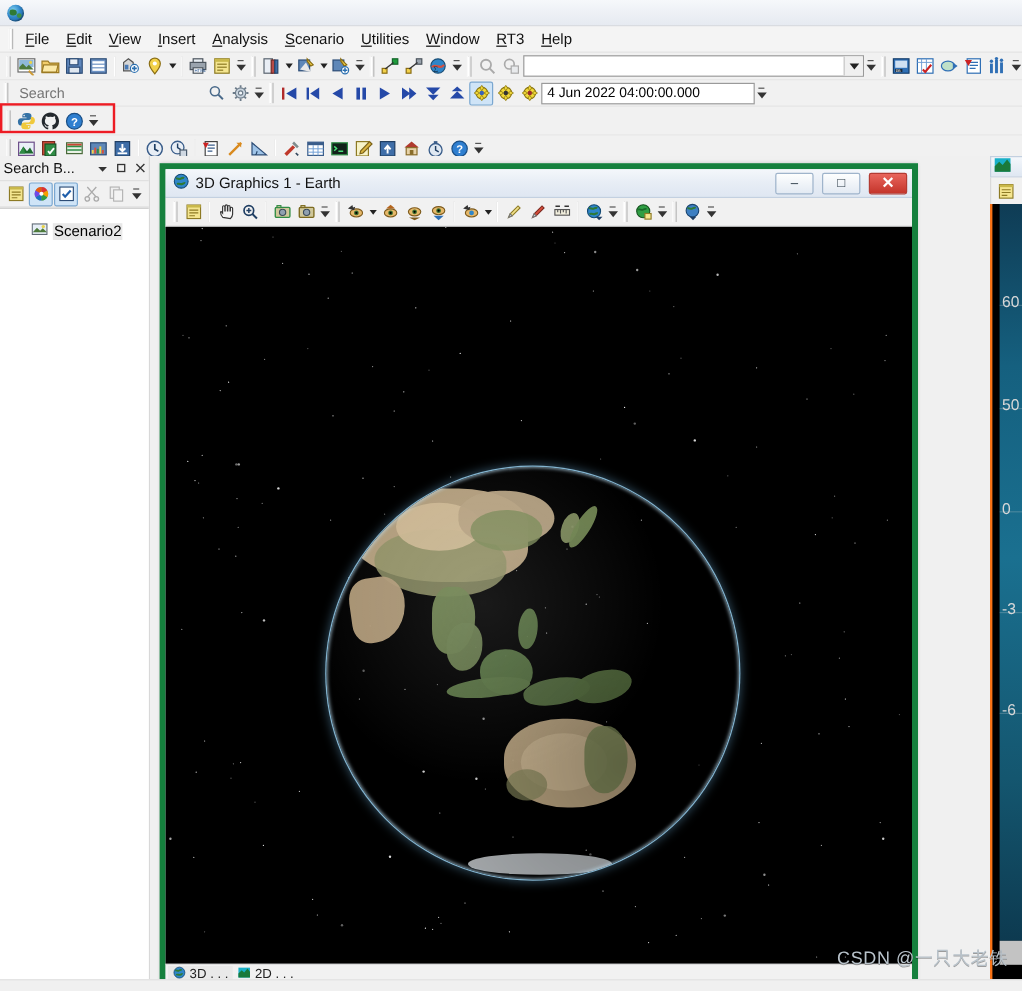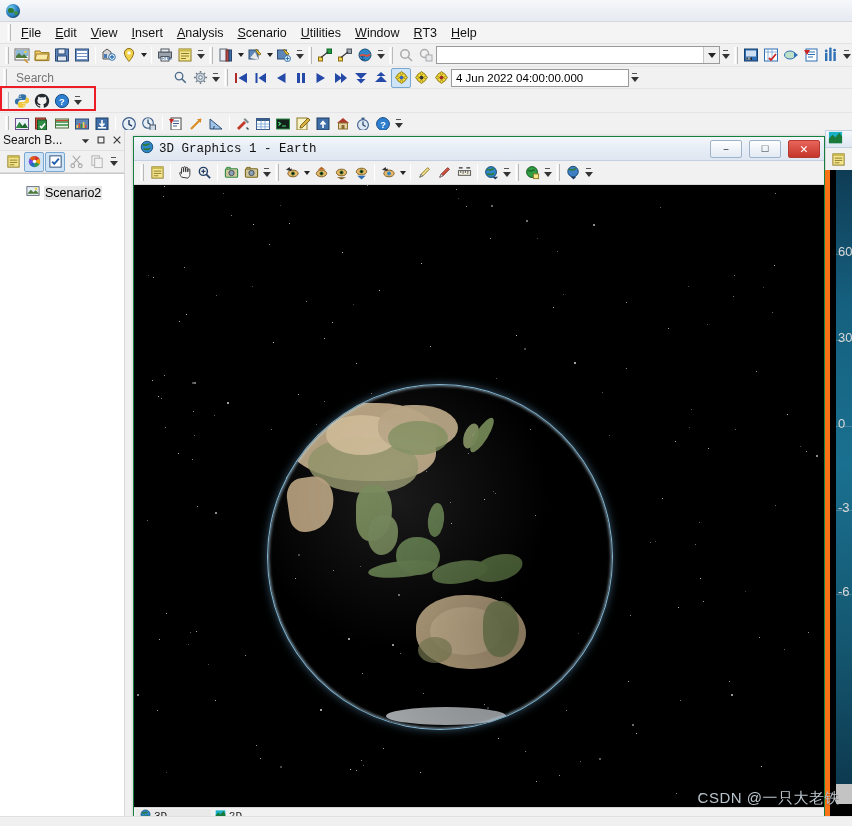--- a/index.html
+++ b/index.html
@@ -131,26 +131,25 @@
     height:23px; display:flex;align-items:center; gap:1px;
     background:#f1f1f1; border-top:1px solid #e0e0e0;border-bottom:1px solid #dcdcdc;
     padding-left:3px;
   }
   #ob-body{ flex:1 1 auto; background:#fff; border-top:1px solid #c8c8c8; padding-top:10px;}
   .tree-item{ display:flex;align-items:center;gap:4px; padding-left:26px; font-size:12.5px;}
   .tree-item .t-label{ background:#e8e8e8; padding:0 1px; }
 
   
   #win3d {
-    position:absolute; left:133px; top:136px; width:692px; height:688px;
+    position:absolute; left:133px; top:136px; width:632px; height:688px;
     background:#eef2f7;
-    border:1px solid #15803d;
+    border:5px solid #15803d;
     display:flex;flex-direction:column;
     box-shadow:0 0 3px rgba(0,0,0,.18);
-    font-family:Liberation Mono, monospace;
   }
   #win3d-title{
     height:24px; display:flex;align-items:center;gap:5px;padding-left:6px;
     background:linear-gradient(to bottom,#f4f7fb 0%,#e7edf5 50%,#dfe7f2 100%);
     border-bottom:1px solid #c3d0e0;
   }
   #win3d-title .t{ font-size:12.5px;color:#111; flex:1 1 auto;}
   .wbtn{
     width:32px;height:18px;margin-right:2px;
     border:1px solid #9fb4cb; border-radius:2px;
@@ -205,21 +204,21 @@
 
   
   #rightpanel{
     position:absolute; right:0; top:130px; width:27px; bottom:8px;
     display:flex;flex-direction:column;
   }
   #rp-title{ height:18px; background:linear-gradient(to bottom,#f4f7fb,#dfe7f2);
     display:flex;align-items:center;padding-left:2px;border:1px solid #c3d0e0;border-right:none;}
   #rp-tb{ height:22px; background:#f1f1f1; display:flex;align-items:center;padding-left:2px;
     border-left:1px solid #d9d9d9;}
-  #rp-map{ flex:1 1 auto; position:relative; background:#000; border-left:5px solid #f97316; overflow:hidden;}
+  #rp-map{ flex:1 1 auto; position:relative; background:#000; border-left:2px solid #f97316; overflow:hidden;}
   #rp-mapinner{ position:absolute; left:6px; top:0; right:0; bottom:34px;
     background:linear-gradient(to bottom,#0f3c55 0%,#15607f 22%,#1a7090 48%,#14566f 78%,#0d3a50 100%);}
   .latlbl{ position:absolute; left:2px; color:#d8d8d8; font-size:13px;
     font-family:"Liberation Sans",sans-serif; }
   .gridln{ position:absolute; left:0; right:0; height:1px; background:rgba(190,200,205,.28);}
   #rp-scroll{ position:absolute; left:6px; right:0; bottom:14px; height:20px; background:#c3c3c3; }
 
   
   #watermark{
     position:absolute; right:12px; bottom:18px;
@@ -1154,21 +1153,21 @@
     </span>
   </div>
   <div id="rp-map">
     <div id="rp-mapinner">
       <div class="gridln" style="top:84px;"></div>
       <div class="gridln" style="top:170px;"></div>
       <div class="gridln" style="top:256px;"></div>
       <div class="gridln" style="top:340px;"></div>
       <div class="gridln" style="top:424px;"></div>
       <span class="latlbl" style="top:74px;">60</span>
-      <span class="latlbl" style="top:160px;">30</span>
+      <span class="latlbl" style="top:160px;">50</span>
       <span class="latlbl" style="top:246px;">0</span>
       <span class="latlbl" style="top:330px;">-3</span>
       <span class="latlbl" style="top:414px;">-6</span>
     </div>
     <div id="rp-scroll"></div>
   </div>
 </div>
 
 <div id="watermark">CSDN @一只大老铁</div>
 

